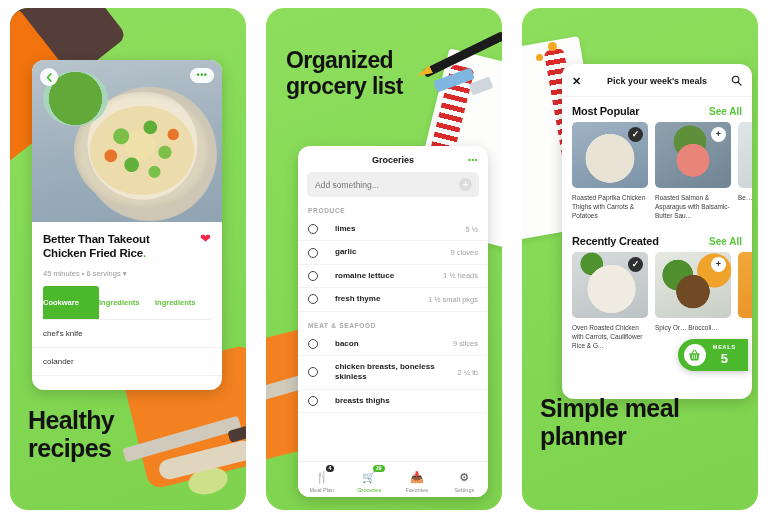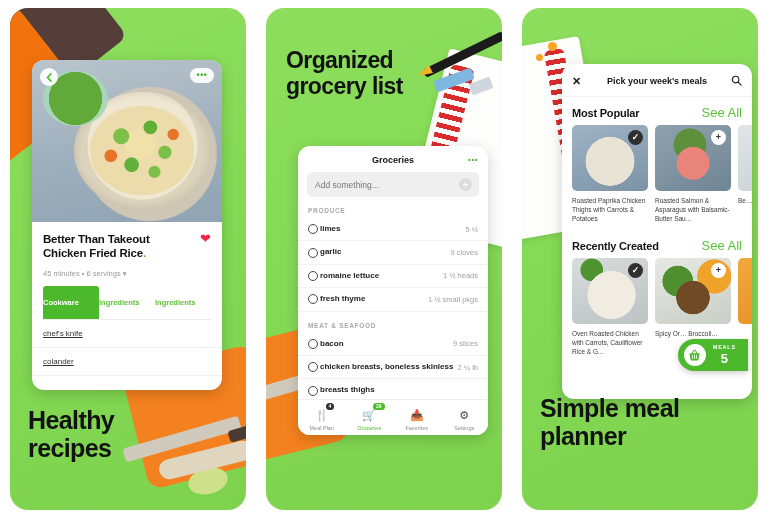--- a/index.html
+++ b/index.html
@@ -202,25 +202,24 @@
   .tabs { display: flex; margin-top: 8px; border-bottom: 1px solid #ececec; }
   .tab {
     flex: 1; text-align: left; font-size: 7.5px; padding: 12px 0;
     color: #63c23e; font-weight: 700;
   }
   .tab.active { background: #4cb82b; color: #fff; border-radius: 3px 3px 0 0; }
 
   .cw-row {
     font-size: 8px; color: #333; padding: 9px 11px;
     border-bottom: 1px solid #f0f0f0;
-    text-decoration: underline;
-  }
-
-  
-  .p2-phone { left: 32px; top: 138px; width: 190px; height: 289px; }
+  }
+
+  
+  .p2-phone { left: 32px; top: 138px; width: 190px; height: 351px; }
   .gro-head {
     position: relative; text-align: center; padding: 9px 0 7px;
     font-size: 9px; font-weight: 700; color: #141414;
   }
   .gro-head .more-dots {
     position: absolute; right: 10px; top: 9px;
     color: #4cbb2a; font-size: 8px; font-weight: 700; letter-spacing: .5px;
   }
   .add-field {
     margin: 0 9px; background: #efefef; border-radius: 5px;
@@ -235,21 +234,21 @@
     position: absolute; right: 7px; top: 6px; width: 13px; height: 13px;
     border-radius: 50%; background: #dcdcdc; color: #fff;
     display: flex; align-items: center; justify-content: center;
     font-size: 10px; line-height: 1;
   }
   .sec-head {
     font-size: 6.5px; color: #a8a8a8; letter-spacing: .7px;
     padding: 10px 10px 4px; font-weight: 600;
   }
   .g-item {
-    display: flex; align-items: center; gap: 2px;
+    display: flex; align-items: center; gap: 17px;
     padding: 6px 10px; border-bottom: 1px solid #f2f2f2;
   }
   .g-check {
     width: 10px; height: 10px; border: 1.3px solid #454545;
     border-radius: 50%; flex: 0 0 auto;
   }
   .g-name { font-size: 8px; font-weight: 700; color: #1b1b1b; flex: 1; line-height: 1.3; }
   .g-qty { font-size: 7.5px; color: #a2a2a2; white-space: nowrap; }
 
   .tabbar {
@@ -276,21 +275,21 @@
     font-size: 9px; font-weight: 700; color: #141414;
     border-bottom: 1px solid #f1f1f1;
   }
   .mp-head .x-icon { position: absolute; left: 10px; top: 11px; font-size: 11px; color: #1b1b1b; }
   .mp-head .search-icon { position: absolute; right: 10px; top: 11px; }
   .sec-title-row {
     display: flex; align-items: baseline; justify-content: space-between;
     padding: 8px 10px 5px;
   }
   .sec-title { font-size: 11px; font-weight: 700; color: #141414; letter-spacing: -0.2px; }
-  .see-all { font-size: 13px; color: #58c736; font-weight: 400; }
+  .see-all { font-size: 10px; color: #58c736; font-weight: 700; }
   .card-row { display: flex; gap: 7px; padding: 0 0 0 10px; overflow: hidden; }
   .mcard { width: 76px; flex: 0 0 auto; }
   .mthumb {
     position: relative; width: 76px; height: 66px; border-radius: 5px; overflow: hidden;
   }
   .t1 { background:
       radial-gradient(circle at 50% 55%, #e9e3d6 0 46%, rgba(0,0,0,0) 47%),
       radial-gradient(circle at 40% 60%, #d96a22 0 14%, rgba(0,0,0,0) 15%),
       radial-gradient(circle at 62% 52%, #e98e34 0 12%, rgba(0,0,0,0) 13%),
       linear-gradient(160deg, #9fb3c4 0%, #7c93a7 100%); }

